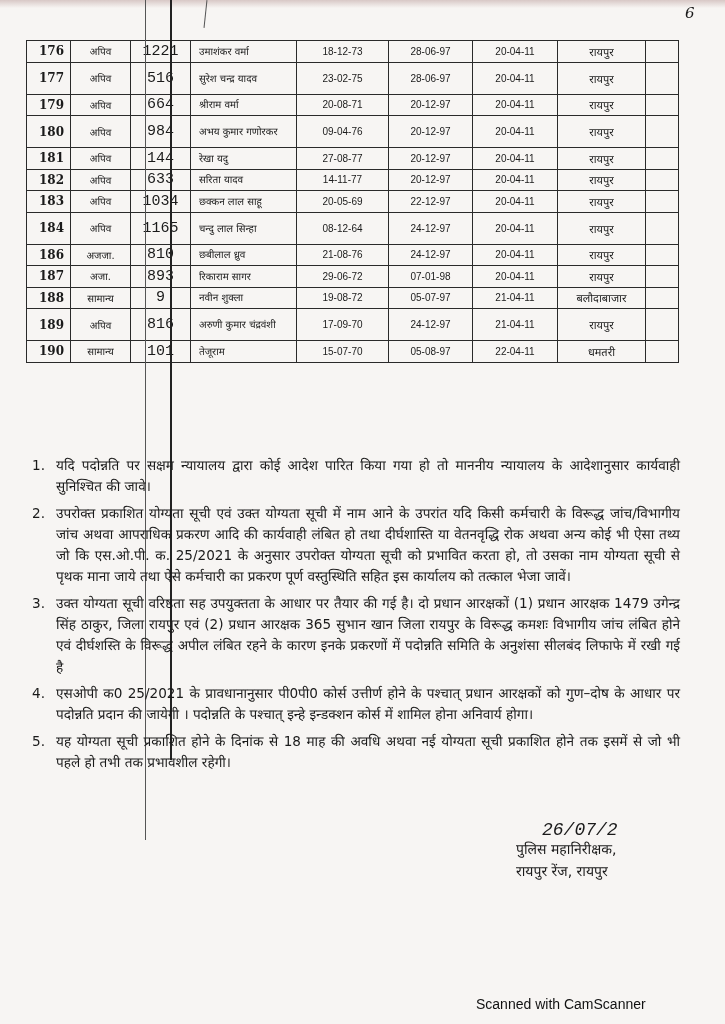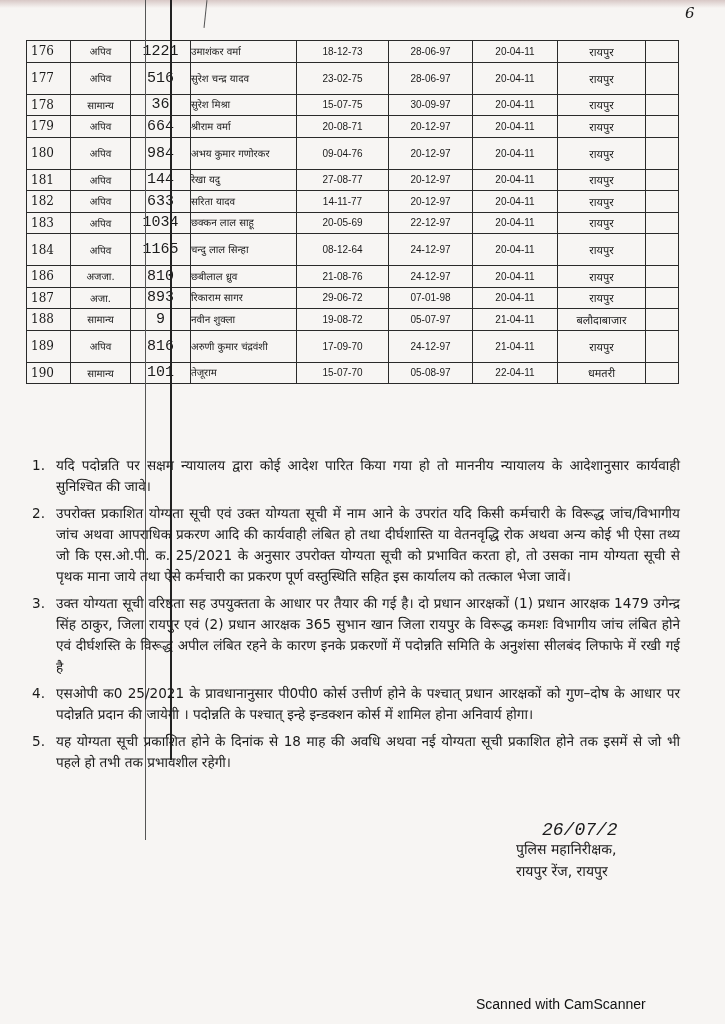--- a/index.html
+++ b/index.html
@@ -28,24 +28,24 @@
   }
   table.merit td {
     border: 1px solid #2a2a2a;
     padding: 0 3px;
     height: 20.5px;
     text-align: center;
     vertical-align: middle;
     white-space: nowrap;
     overflow: hidden;
   }
-  table.merit td.sn { font-family: "DejaVu Serif", serif; font-weight: normal; font-size: 12px; text-align: left; padding-left: 4px; }
+  table.merit td.sn { font-family: "DejaVu Serif", serif; font-weight: bold; font-size: 12px; text-align: left; padding-left: 12px; }
   table.merit td.cat { font-size: 10px; }
   table.merit td.no { font-family: Liberation Mono, monospace; font-size: 15px; }
-  table.merit td.name { font-size: 10px; text-align: left; padding-left: 0; white-space: normal; line-height: 11px; }
+  table.merit td.name { font-size: 10px; text-align: left; padding-left: 8px; white-space: normal; line-height: 11px; }
   table.merit td.date { font-family: Liberation Sans, sans-serif; font-size: 10px; }
   table.merit td.dist { font-size: 11px; }
   table.merit tr.tall td { height: 31px; }
 
   .notes {
     position: absolute; left: 30px; top: 455px; width: 660px;
     font-size: 13.6px; line-height: 21.3px;
   }
   .note { display: flex; margin-bottom: 5px; }
   .note-num { width: 24px; flex: 0 0 24px; padding-left: 2px; }
@@ -102,31 +102,20 @@
         <td class="cat">अपिव</td>
         <td class="no">516</td>
         <td class="name">सुरेश चन्द्र यादव</td>
         <td class="date">23-02-75</td>
         <td class="date">28-06-97</td>
         <td class="date">20-04-11</td>
         <td class="dist">रायपुर</td>
         <td class="rem"></td>
       </tr>
       <tr>
-        <td class="sn">178</td>
-        <td class="cat">सामान्य</td>
-        <td class="no">36</td>
-        <td class="name">सुरेश मिश्रा</td>
-        <td class="date">15-07-75</td>
-        <td class="date">30-09-97</td>
-        <td class="date">20-04-11</td>
-        <td class="dist">रायपुर</td>
-        <td class="rem"></td>
-      </tr>
-      <tr>
         <td class="sn">179</td>
         <td class="cat">अपिव</td>
         <td class="no">664</td>
         <td class="name">श्रीराम वर्मा</td>
         <td class="date">20-08-71</td>
         <td class="date">20-12-97</td>
         <td class="date">20-04-11</td>
         <td class="dist">रायपुर</td>
         <td class="rem"></td>
       </tr>

